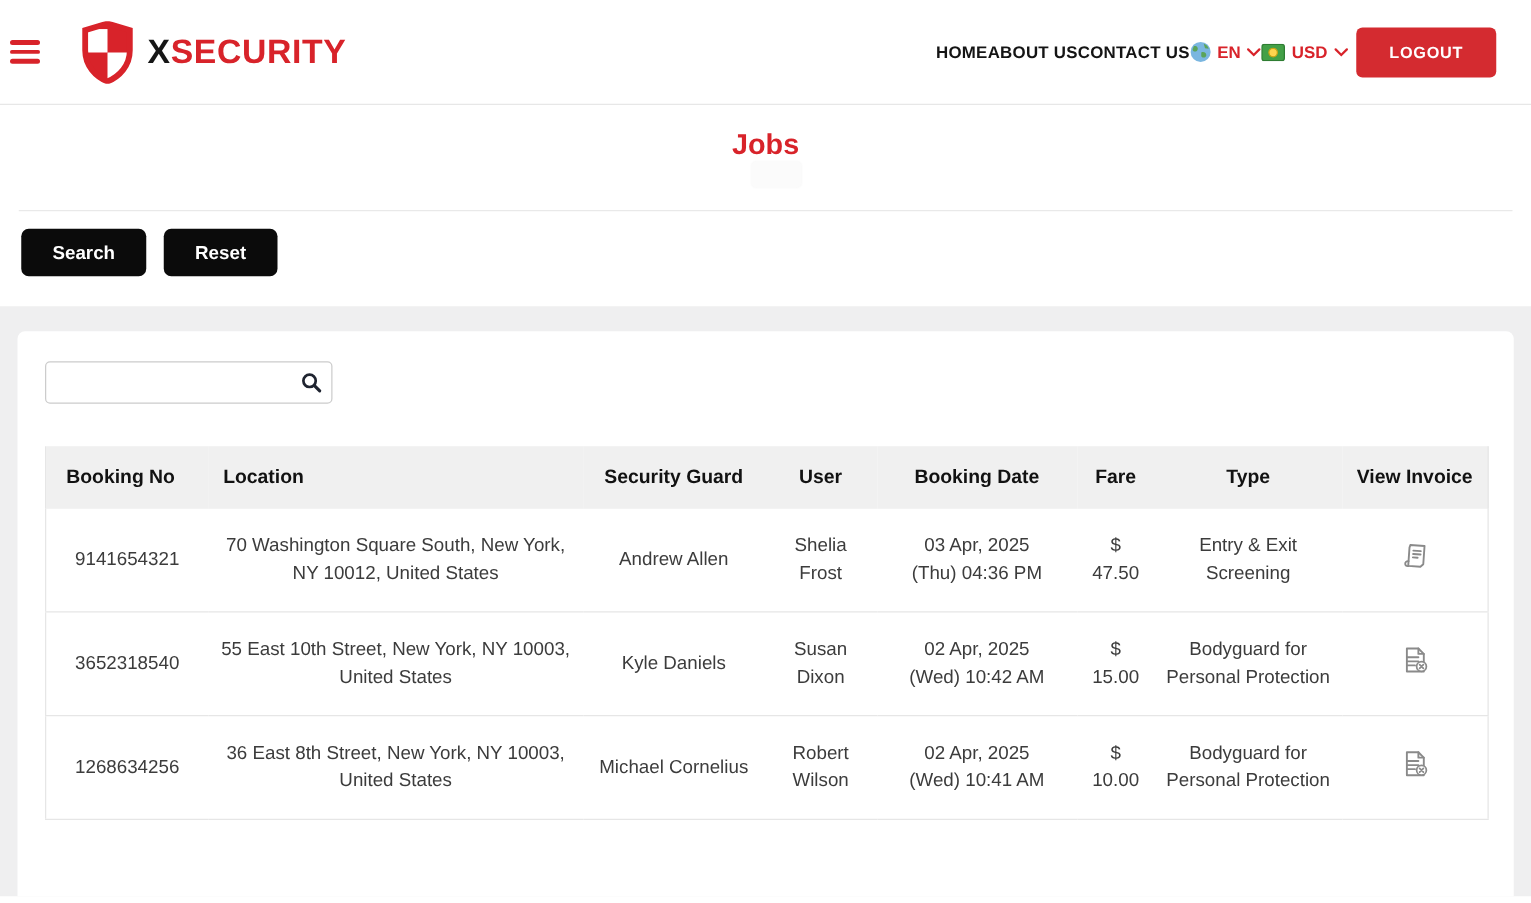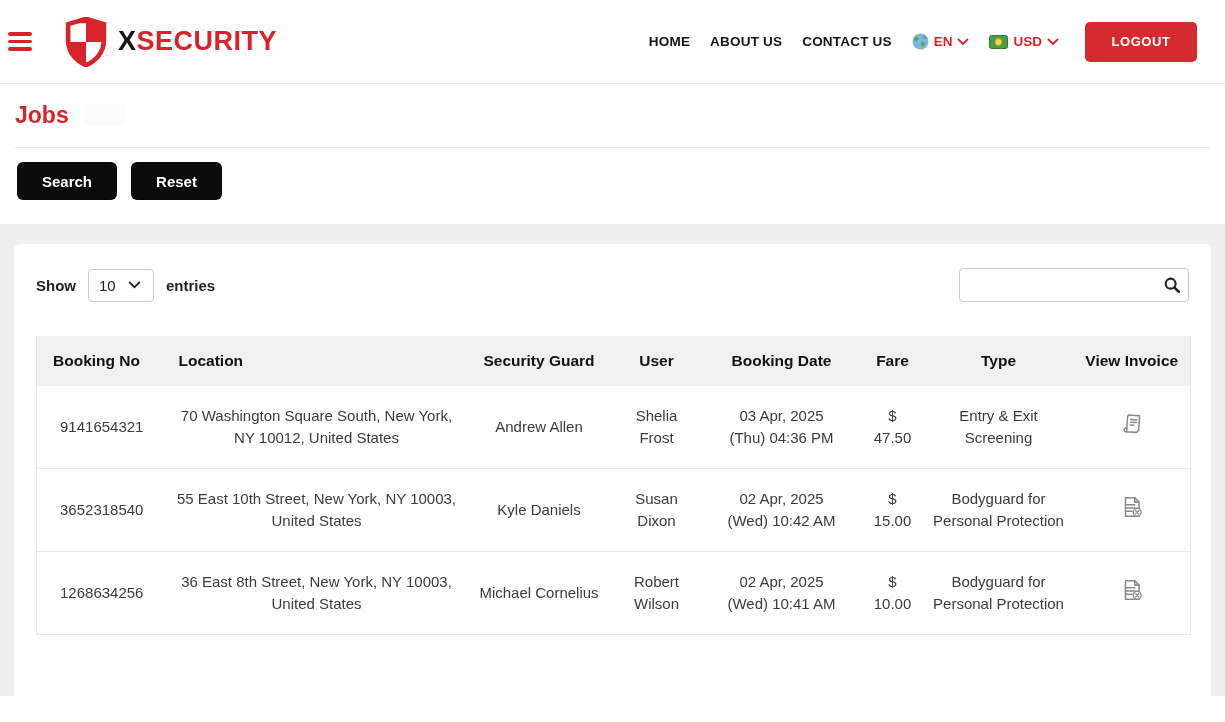--- a/index.html
+++ b/index.html
@@ -10,31 +10,31 @@
   .topbar { height:84px; background:#fff; border-bottom:1px solid #e7e7e7;
     display:flex; align-items:center; padding:0 28px 0 8px; }
   .hamburger { width:34px; height:30px; display:flex; flex-direction:column;
     justify-content:center; gap:4px; cursor:pointer; }
   .hamburger span { display:block; width:24px; height:3.5px; background:#d8232a; border-radius:2px; }
   .brand { display:flex; align-items:center; gap:10px; margin-left:22px;text-align:center; }
   .brand-shield { width:44px; height:50px; }
   .brand-text { font-size:27px; font-weight:800; letter-spacing:.5px; line-height:1; }
   .brand-text .bx { color:#161616; }
   .brand-text .brest { color:#d8232a; }
-  .nav { margin-left:auto; display:flex; align-items:center; gap:20px; }
+  .nav { margin-left:auto; display:flex; align-items:center; gap:0; }
   .nav-link { font-size:13.5px; font-weight:700; color:#141414; letter-spacing:.2px; cursor:pointer; }
   .pick { display:flex; align-items:center; gap:5px; cursor:pointer; }
   .pick .plabel { font-size:13.5px; font-weight:700; color:#d8232a; }
   .logout-btn { background:#d42b30; color:#fff; border:none; border-radius:5px;
     font-family:inherit; font-size:13px; font-weight:700; letter-spacing:.6px;
     width:112px; height:40px; margin-left:6px; cursor:pointer; }
 
   
   .page-head { background:#fff; padding:18px 15px 24px; }
-  .title-row { display:flex; align-items:center; }
+  .title-row { display:flex; align-items:center;flex-direction:column; }
   .page-title { font-size:23px; font-weight:700; color:#d8232a; }
   .title-badge { width:40px; height:21px; background:#fbfbfb; border-radius:4px;
     margin-left:16px; box-shadow:0 0 2px rgba(0,0,0,.03); }
   .head-divider { height:1px; background:#e9e9e9; margin-top:18px; }
 
   .filters { margin-top:14px; display:flex; gap:12px; align-items:flex-end; }
   .fgroup { display:flex; flex-direction:column; }
   .flabel { font-size:11px; font-weight:700; color:#121212; letter-spacing:.6px; margin-bottom:12px; }
   .fcontrol { height:38px; border:1px solid #ddd; border-radius:3px; background:#fff; position:relative; }
   .fselect-wrap { width:181px; }
@@ -155,32 +155,20 @@
 
     <button class="dark-btn search">Search</button>
     <button class="dark-btn reset">Reset</button>
   </div>
 </section>
 
 <div class="gray-zone">
   <div class="card">
 
     <div class="table-controls">
-      <div class="show-group">
-        <span>Show</span>
-        <div class="len-wrap">
-          <select class="len-select">
-            <option>10</option>
-          </select>
-          <svg class="chev-black" width="13" height="8" viewBox="0 0 14 9">
-            <polyline points="1.5,1.5 7,7 12.5,1.5" fill="none" stroke="#222" stroke-width="2" stroke-linecap="round"></polyline>
-          </svg>
-        </div>
-        <span>entries</span>
-      </div>
 
       <div class="tsearch-wrap">
         <input class="tsearch" type="text" style="">
         <svg width="18" height="18" viewBox="0 0 20 20" style="position:absolute; right:8px; top:8px;">
           <circle cx="8.5" cy="8.5" r="5.5" fill="none" stroke="#1f2430" stroke-width="2.4"></circle>
           <line x1="12.8" y1="12.8" x2="17.5" y2="17.5" stroke="#1f2430" stroke-width="2.8" stroke-linecap="round"></line>
         </svg>
       </div>
     </div>
 

